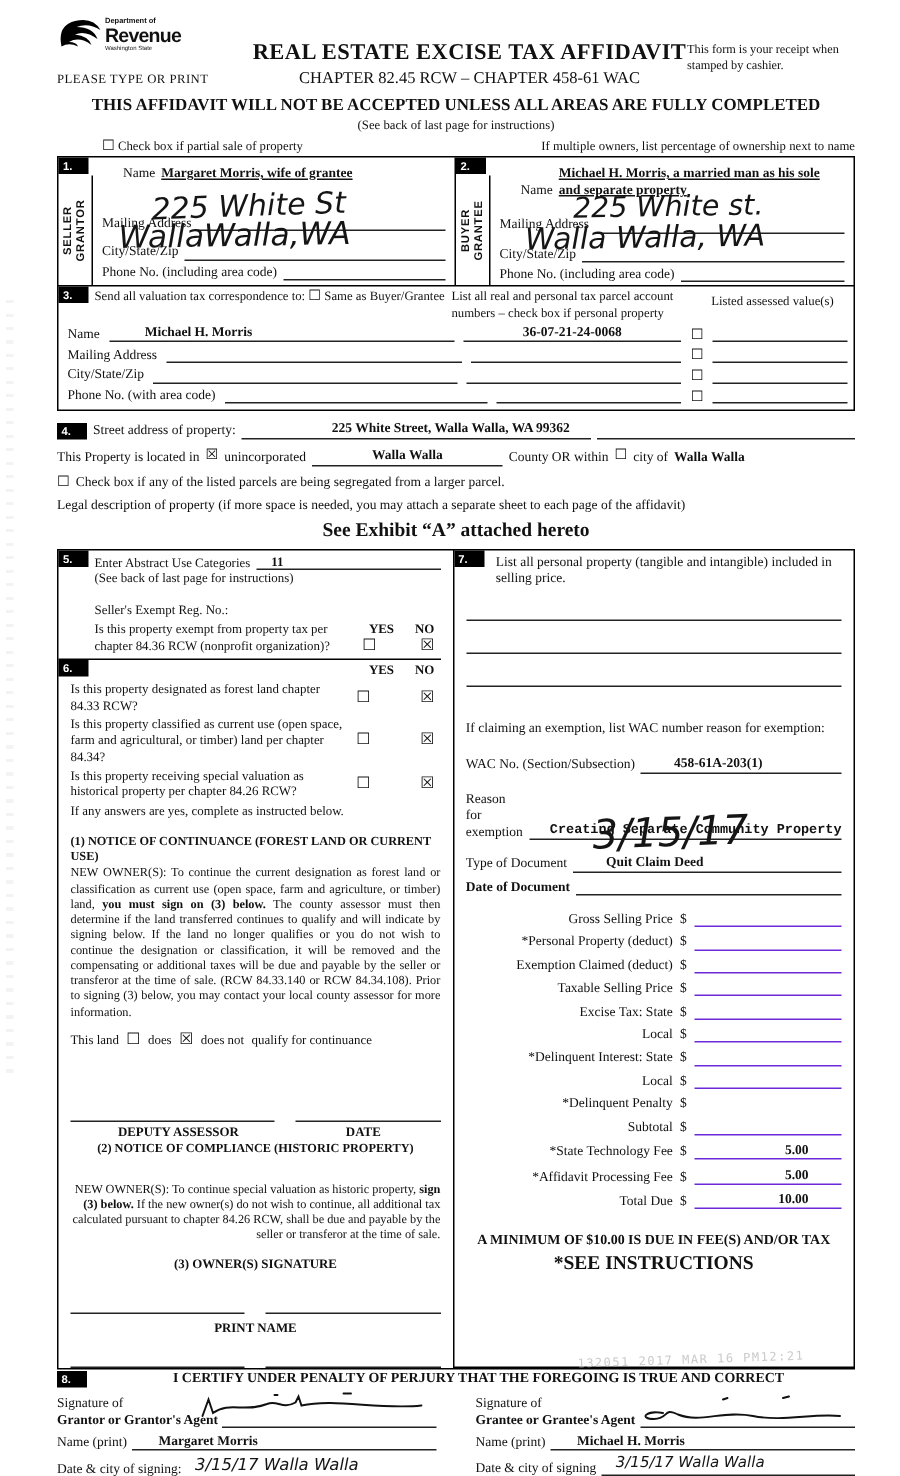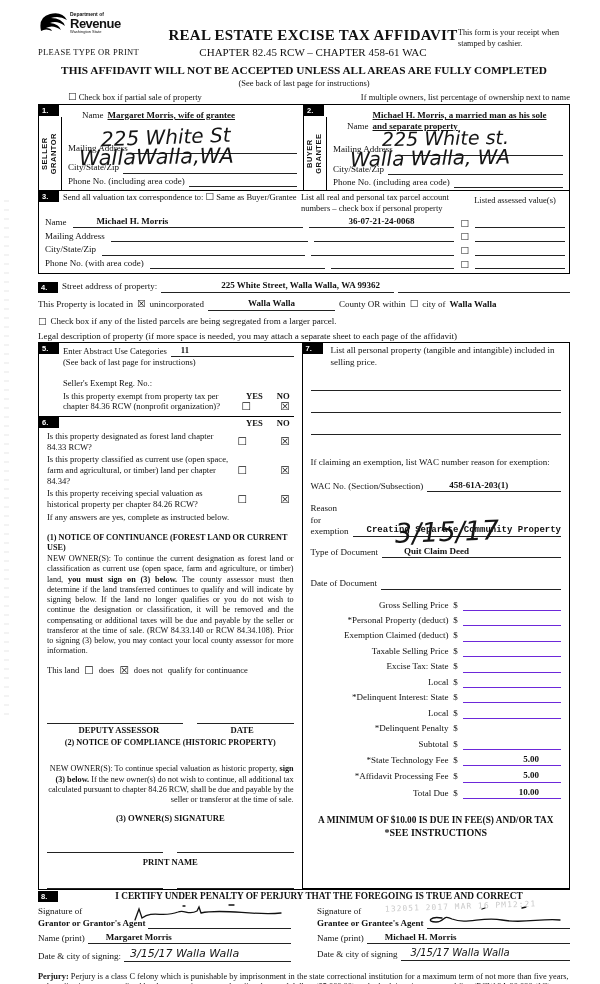--- a/index.html
+++ b/index.html
@@ -254,20 +254,21 @@
         <span>County OR  within</span>
         <span class="cb">☐</span>
         <span>city of</span>
         <span class="bold">Walla Walla</span>
       </div>
       <div class="row" style="margin-top:5px;align-items:center;">
         <span class="cb">☐</span>
         <span>Check box if any of the listed parcels are being segregated from a larger parcel.</span>
       </div>
       <div style="margin-top:4px;">Legal description of property (if more space is needed, you may attach a separate sheet to each page of the affidavit)</div>
+      <div class="legalval">See Exhibit “A” attached hereto</div>
     </div>
 
     <div class="mid">
 
       <div class="lcol">
         <span class="tab" style="position:absolute;top:0;left:0;">5.</span>
         <div class="content">
           <div class="row" style="margin-top:1px;">
             <span>Enter Abstract Use Categories</span>
             <span class="line bold" style="text-align:left;padding-left:10px;">11</span>
@@ -371,21 +372,21 @@
           <span class="line bold" style="text-align:left;padding-left:22px;">458-61A-203(1)</span>
         </div>
         <div class="row" style="margin-top:11px;">
           <span>Reason for exemption</span>
           <span class="line bold" style="text-align:left;padding-left:14px;white-space:nowrap;font-family:Liberation Mono, monospace;">Creating Separate Community Property</span>
         </div>
         <div class="row" style="margin-top:9px;">
           <span>Type of Document</span>
           <span class="line bold" style="text-align:left;padding-left:22px;">Quit Claim Deed</span>
         </div>
-        <div class="row" style="margin-top:20px;">
+        <div class="row" style="margin-top:4px;font-weight:bold;">
           <span>Date of Document</span>
           <span class="line"></span>
         </div>
         <span class="hand" style="position:absolute;left:92px;top:172px;font-size:27px;transform:rotate(-2deg);">3/15/17</span>
 
         <div style="margin-top:10px;">
           <div class="feerow">
               <span class="feelab">Gross Selling Price</span>
               <span class="feedol">$</span>
               <span class="feeline"></span>
@@ -446,21 +447,21 @@
               <span class="feeline">5.00</span>
             </div>
           <div class="feerow">
               <span class="feelab">Total Due</span>
               <span class="feedol">$</span>
               <span class="feeline">10.00</span>
             </div>
         </div>
 
         <div class="ctr bold" style="margin-top:16px;font-size:9.3px;">A MINIMUM OF $10.00 IS DUE IN FEE(S) AND/OR TAX</div>
-        <div class="ctr bold" style="font-size:10px;">*SEE INSTRUCTIONS</div>
+        <div class="ctr bold" style="font-size:13px;">*SEE INSTRUCTIONS</div>
       </div>
     </div>
 
     <div class="s8">
       <span class="tab" style="position:absolute;top:1px;left:0;">8.</span>
       <div class="certify">I CERTIFY UNDER PENALTY OF PERJURY THAT THE FOREGOING IS TRUE AND CORRECT</div>
       <div class="s8cols">
         <div class="s8col">
           <div>Signature of</div>
           <div class="s8row" style="margin-top:0;">

